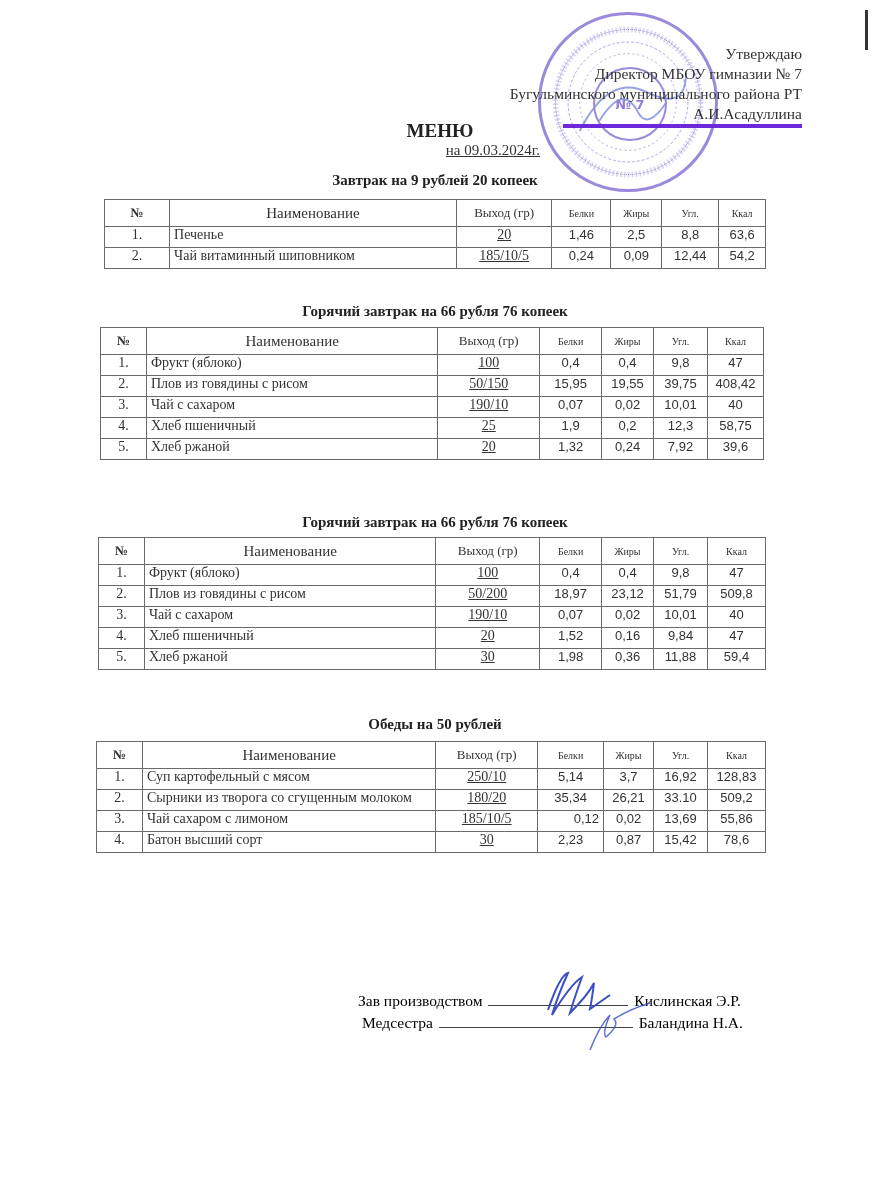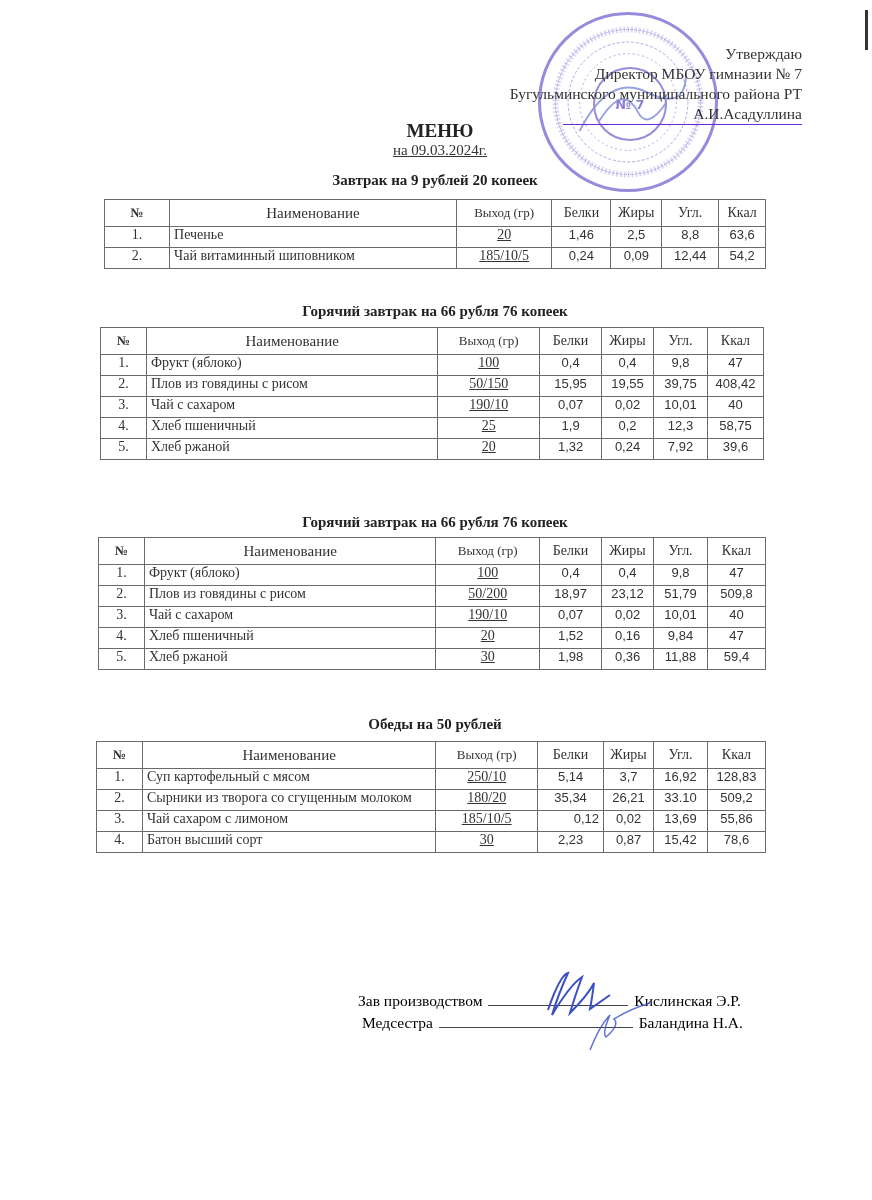--- a/index.html
+++ b/index.html
@@ -6,56 +6,56 @@
     body {
       width: 872px; height: 1200px; background: #ffffff; position: relative; overflow: hidden;
       font-family: "Liberation Serif", "DejaVu Serif", serif; color: #2a2a2a;
     }
     .page { position: absolute; left: 0; top: 0; width: 872px; height: 1200px; }
     .approve {
       position: absolute; right: 70px; top: 44px; text-align: right;
       font-size: 15.5px; line-height: 20px; color: #333;
     }
     .approve .line { display: block; }
-    .approve .sign-line { border-bottom: 1px solid #6d28d9; display: inline-block; padding-left: 130px; text-align: center; }
+    .approve .sign-line { border-bottom: 4px solid #6d28d9; display: inline-block; padding-left: 130px; text-align: center; }
     .stamp {
       position: absolute; left: 538px; top: 12px; width: 180px; height: 180px; border-radius: 50%;
       border: 3px solid #7a63d0; box-sizing: border-box; opacity: 0.75;
     }
     .stamp::before {
       content: ""; position: absolute; left: 14px; top: 14px; right: 14px; bottom: 14px;
       border-radius: 50%; border: 1.5px dotted #7a63d0;
     }
     .stamp .inner {
       position: absolute; left: 52px; top: 52px; width: 70px; height: 70px; border-radius: 50%;
       border: 2px solid #7a63d0; color: #6a52c6; font-size: 13px; font-weight: bold;
       display: flex; align-items: center; justify-content: center; font-family: "DejaVu Sans", sans-serif;
     }
     .stamp .ring-text {
       position: absolute; left: 0; top: 0; width: 100%; height: 100%;
     }
     .title-wrap { position: absolute; left: 340px; width: 200px; text-align: center; top: 120px; }
     .title-wrap .menu { font-size: 19px; font-weight: bold; color: #222; display: block; }
-    .title-wrap .date { font-size: 15px; text-decoration: underline; color: #333; display: block; margin-top: 0px; }
+    .title-wrap .date { font-size: 15px; text-decoration: underline; color: #333; display: block; margin-top: 0px; text-align: right; }
     .section-title {
       position: absolute; left: 100px; width: 670px; text-align: center;
       font-size: 15px; font-weight: bold; color: #222;
     }
     table.menu-table {
       position: absolute; border-collapse: collapse; font-size: 14px; color: #333;
     }
     table.menu-table td, table.menu-table th {
       border: 1px solid #6a6a6a; padding: 0 4px; height: 20px; vertical-align: top;
       font-weight: normal;
     }
     table.menu-table th { font-size: 12px; text-align: center; vertical-align: middle; height: 26px; }
     table.menu-table th.h-name { font-size: 15px; font-weight: normal; }
     table.menu-table th.h-num { font-size: 13px; font-weight: bold; }
     table.menu-table th.h-out { font-size: 13px; }
-    table.menu-table th.h-small { font-size: 14px; }
+    table.menu-table th.h-small { font-size: 10px; }
     td.c-num { text-align: center; }
     td.c-out { text-align: center; text-decoration: underline; }
     td.c-val { text-align: center; font-family: "Liberation Sans", "DejaVu Sans", sans-serif; font-size: 13px; vertical-align: bottom; }
     td.c-name { text-align: left; }
     .signatures {
       position: absolute; left: 358px; top: 990px; font-size: 15.5px; line-height: 22px; color: #000000;
     }
     .signatures .row { display: block; white-space: nowrap; }
     .signatures .blank { display: inline-block; border-bottom: 1px solid #444; width: 140px; height: 14px; margin: 0 2px; }
     .signatures .blank.b2 { width: 194px; }

